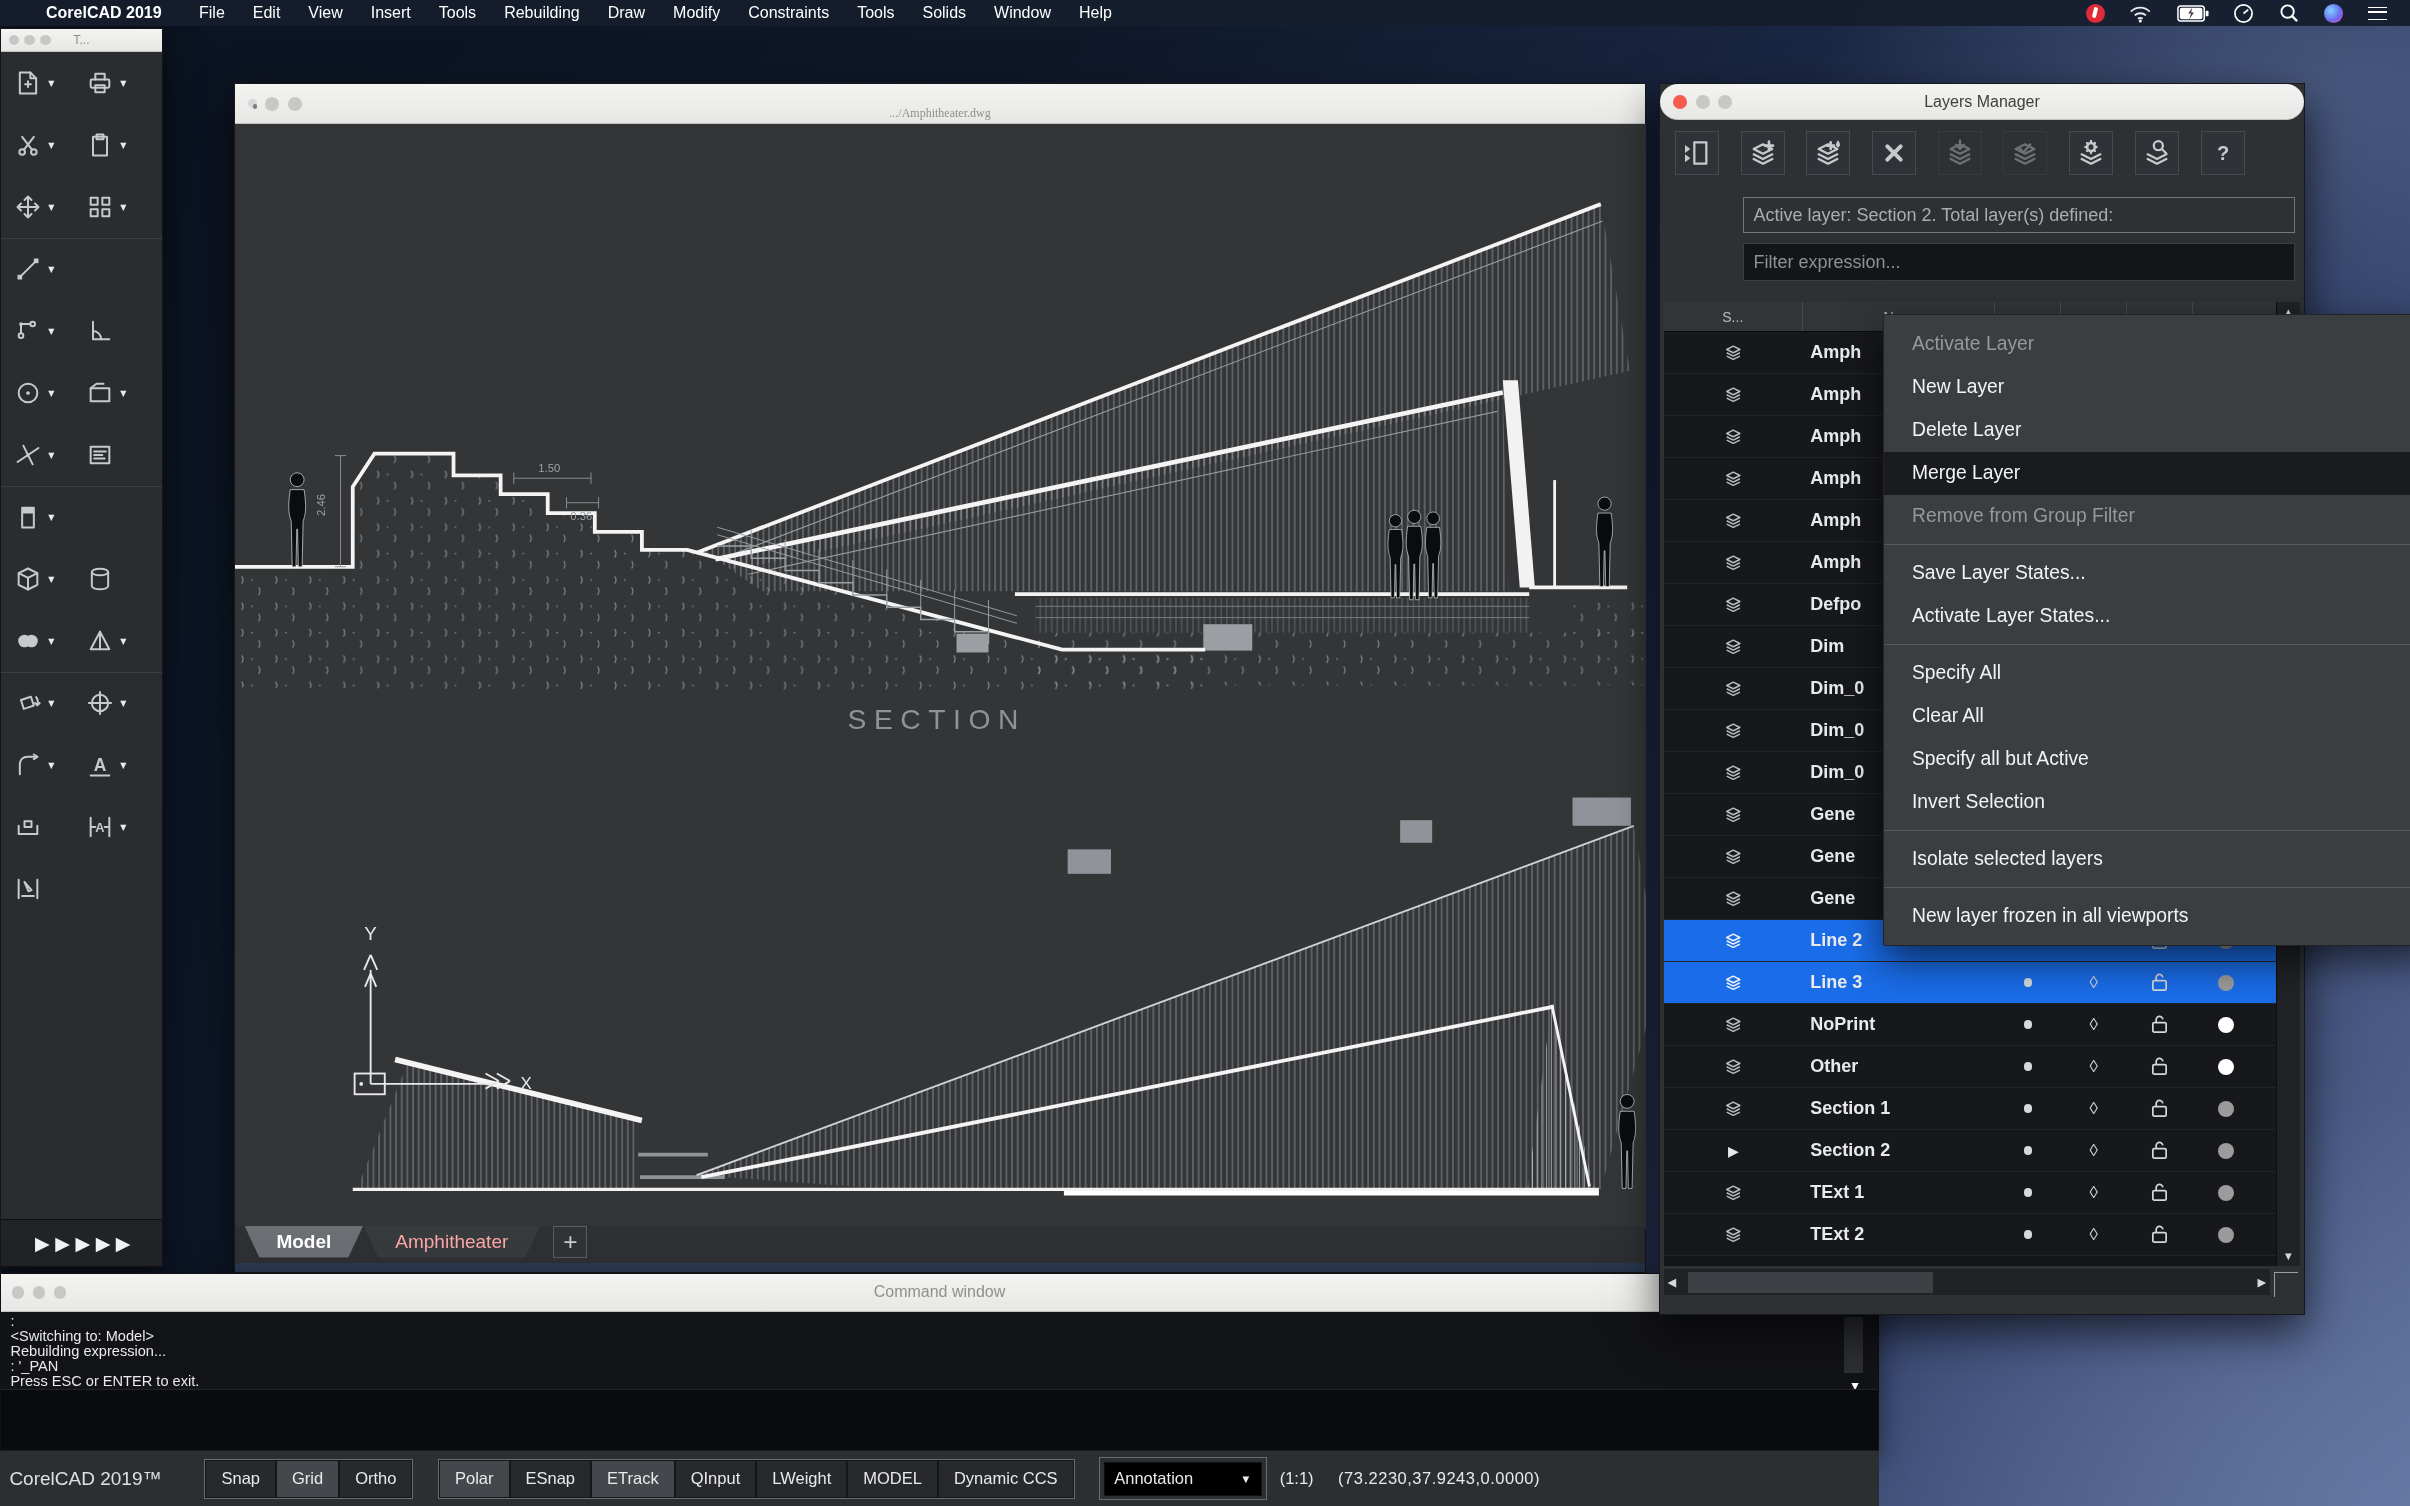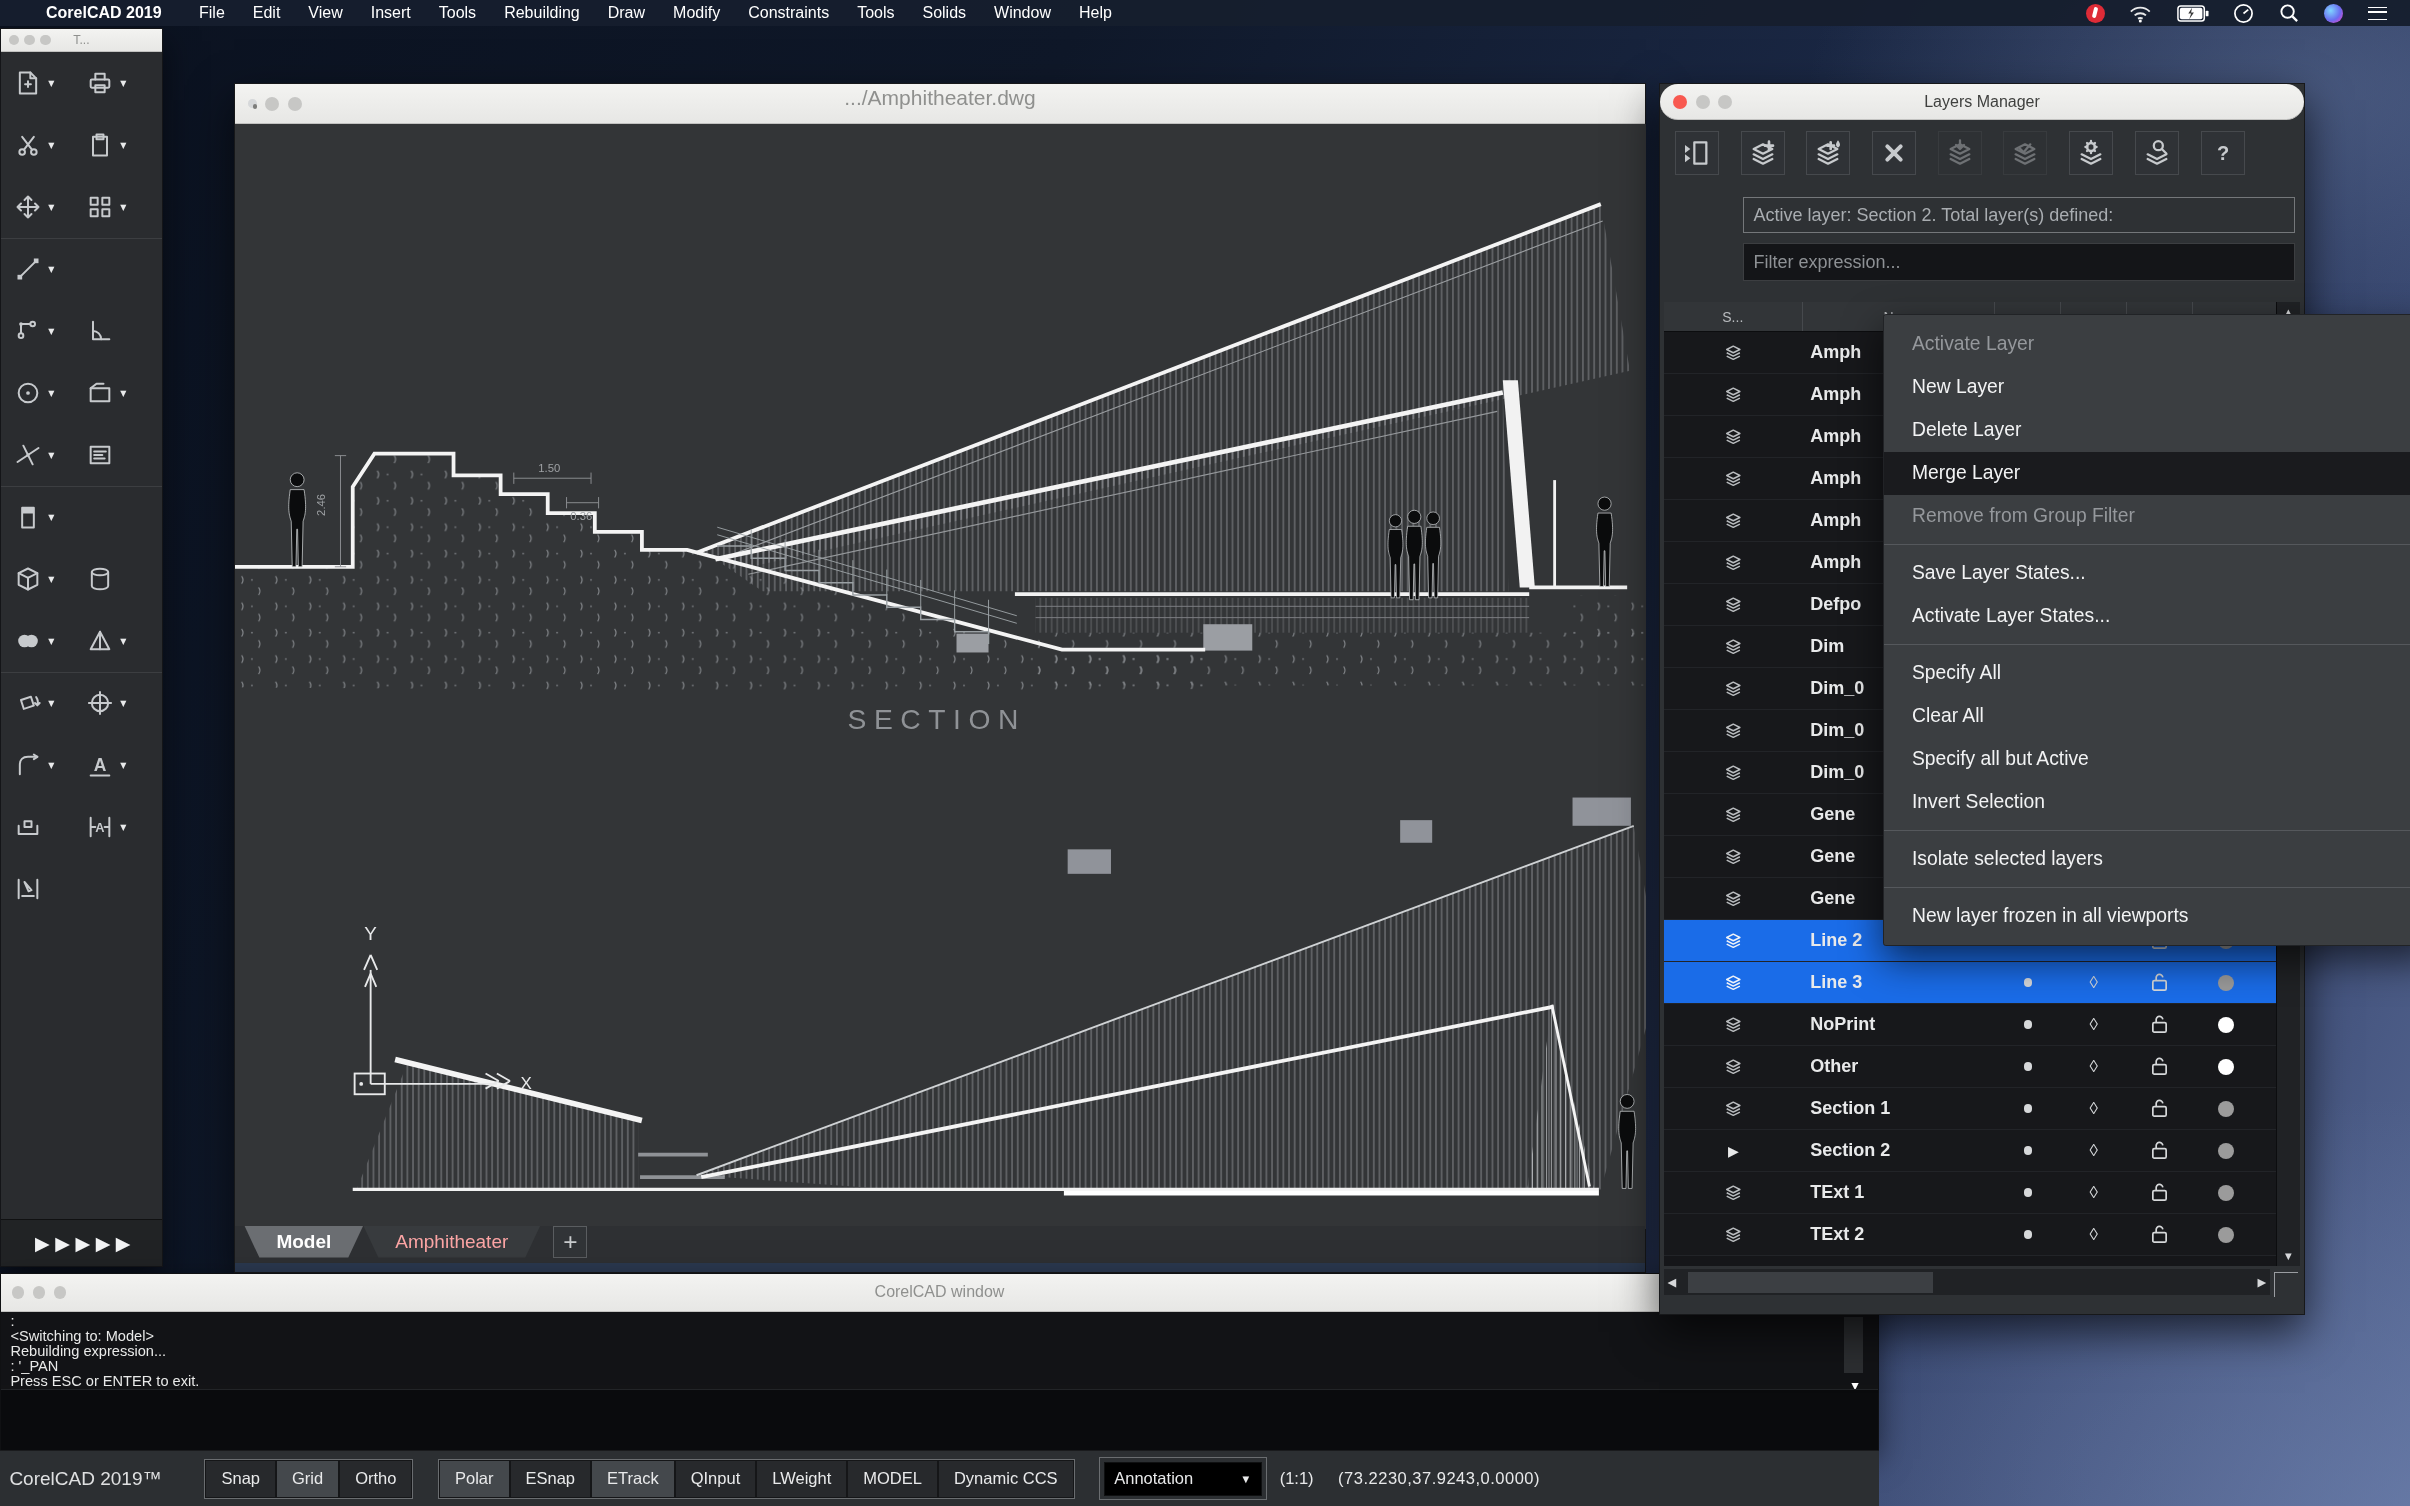--- a/index.html
+++ b/index.html
@@ -46,21 +46,21 @@
   .caret{font-size:12.2px;color:#e9eaeb;margin-left:1.9px;}
   .ic{stroke:#c7cacd;fill:none;stroke-width:1.7;stroke-linecap:round;stroke-linejoin:round;}
   .ic .fil{fill:#c7cacd;stroke:none;}
   .ic text{fill:#c7cacd;stroke:none;font-family:"Liberation Sans",sans-serif;font-weight:700;}
   .toolfoot{position:absolute;left:0;right:0;bottom:0;height:47px;background:#212325;border-top:0.9px solid #101112;
     display:flex;align-items:center;padding-left:34px;color:#f2f3f4;font-size:19px;letter-spacing:5.6px;}
   
   .docwin{position:absolute;left:234px;top:83px;width:1412px;height:1190px;background:#333537;
     box-shadow:0 17px 41px rgba(0,0,0,.6);border:0.9px solid #17181a;}
   .docwin .titlebar{height:40px;padding-left:13px;}
-  .docwin .wtitle{font-size:21px;top:2px;}
+  .docwin .wtitle{font-size:12px;top:22px;font-family:Liberation Serif, serif;}
   .doccontent{position:absolute;left:0;top:40px;width:1411px;height:1105px;background:#333537;overflow:hidden;}
   .tabsbar{position:absolute;left:0;bottom:9.4px;height:37px;right:0;background:#2e3033;display:flex;align-items:flex-start;padding-left:9.4px;}
   .docnavy{position:absolute;left:0;bottom:0;height:9.4px;right:0;background:#2b3950;}
   .tab{height:32px;margin-top:0;padding:0 32px;display:flex;align-items:center;font-size:19px;
     clip-path:polygon(0 0,100% 0,calc(100% - 15px) 100%,15px 100%);}
   .tab.active{background:#6b6e72;font-weight:700;color:#fff;}
   .tab.inactive{background:#383b3e;color:#fca5a5;}
   .addtab{width:34px;height:32px;border:0.9px solid #5a5d60;margin-left:13px;display:flex;align-items:center;justify-content:center;
     color:#c9ccce;font-size:24.5px;background:#313437;}
   
@@ -594,21 +594,21 @@
       <div class="addtab">+</div>
     </div>
     <div class="docnavy"></div>
   </div>
 
   <div class="cmdwin">
     <div class="titlebar">
       <span class="tl"></span>
       <span class="tl"></span>
       <span class="tl"></span>
-      <span class="wtitle">CorelCAD window</span>
+      <span class="wtitle">Command window</span>
     </div>
     <div class="cmdtext" id="cmd-lines">
         <div class="ln">:</div>
         <div class="ln">&lt;Switching to: Model&gt;</div>
         <div class="ln">Rebuilding expression...</div>
         <div class="ln">: '_PAN</div>
         <div class="ln">Press ESC or ENTER to exit.</div>
       </div>
     <div class="cmdscroll"></div>
     <div class="cmddown">▼</div>

